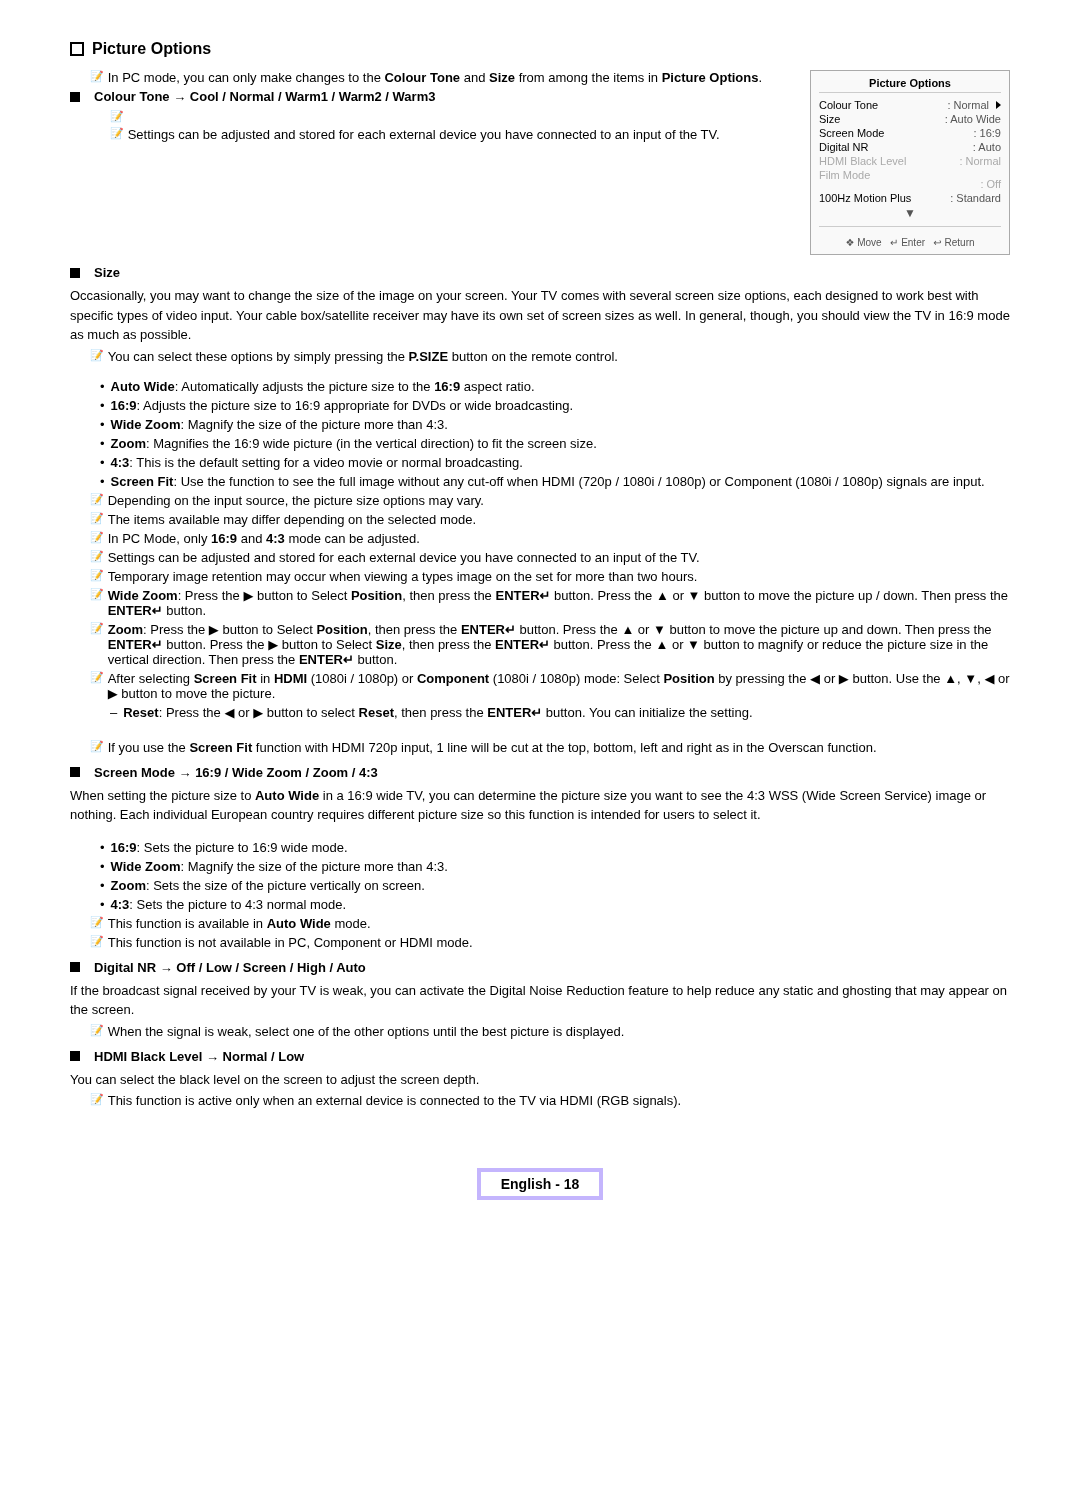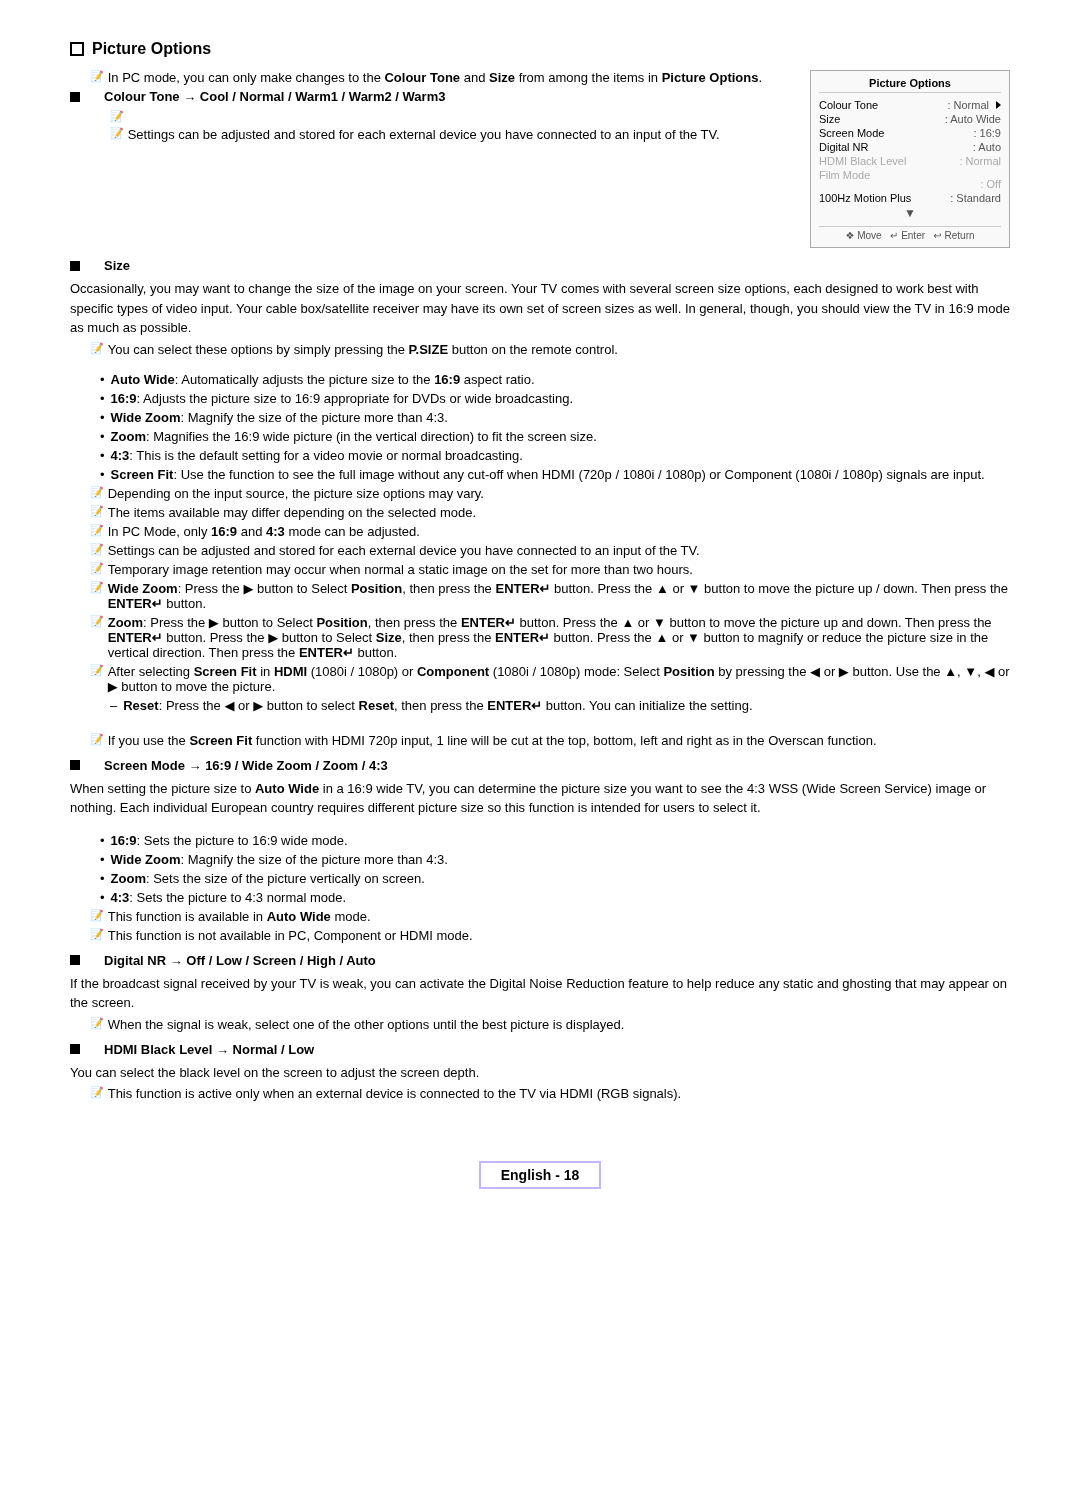--- a/index.html
+++ b/index.html
@@ -47,21 +47,21 @@
       padding-left: 20px;
     }
     .note-line .note-icon {
       flex-shrink: 0;
       margin-right: 4px;
     }
 
     .section-header {
       display: flex;
       align-items: center;
-      gap: 24px;
+      gap: 14px;
       font-weight: bold;
       margin: 0 0 6px 0;
     }
     .black-square {
       display: inline-block;
       width: 10px;
       height: 10px;
       background: #000;
       flex-shrink: 0;
     }
@@ -141,31 +141,31 @@
       border-top: 4px solid transparent;
       border-bottom: 4px solid transparent;
       border-left: 5px solid #000;
       margin-left: 4px;
     }
     .po-nav {
       font-size: 10px;
       color: #555;
       margin-top: 6px;
       border-top: 1px solid #ccc;
-      padding-top: 3px;
+      padding-top: 10px;
       text-align: center;
     }
     .po-down-arrow {
       text-align: center;
       font-size: 12px;
       color: #555;
     }
     .footer-badge {
       display: inline-block;
-      border: 2px solid #c4b5fd;
+      border: 4px solid #c4b5fd;
       padding: 4px 20px;
       font-weight: bold;
       font-size: 14px;
     }
 
     p {
       margin-bottom: 4px;
       line-height: 1.5;
     }
 
@@ -296,21 +296,21 @@
     <div class="note-line">
       <span class="note-icon note-symbol">📝</span>
       <span>In PC Mode, only <strong>16:9</strong> and <strong>4:3</strong> mode can be adjusted.</span>
     </div>
     <div class="note-line">
       <span class="note-icon note-symbol">📝</span>
       <span>Settings can be adjusted and stored for each external device you have connected to an input of the TV.</span>
     </div>
     <div class="note-line">
       <span class="note-icon note-symbol">📝</span>
-      <span>Temporary image retention may occur when normal a static image on the set for more than two hours.</span>
+      <span>Temporary image retention may occur when viewing a types image on the set for more than two hours.</span>
     </div>
     <div class="note-line">
       <span class="note-icon note-symbol">📝</span>
       <span><strong>Wide Zoom</strong>: Press the ▶ button to Select <strong>Position</strong>, then press the <strong>ENTER↵</strong> button. Press the ▲ or ▼ button to move the picture up / down. Then press the <strong>ENTER↵</strong> button.</span>
     </div>
     <div class="note-line">
       <span class="note-icon note-symbol">📝</span>
       <span><strong>Zoom</strong>: Press the ▶ button to Select <strong>Position</strong>, then press the <strong>ENTER↵</strong> button. Press the ▲ or ▼ button to move the picture up and down. Then press the <strong>ENTER↵</strong> button. Press the ▶ button to Select <strong>Size</strong>, then press the <strong>ENTER↵</strong> button. Press the ▲ or ▼ button to magnify or reduce the picture size in the vertical direction. Then press the <strong>ENTER↵</strong> button.</span>
     </div>
     <div class="note-line">

